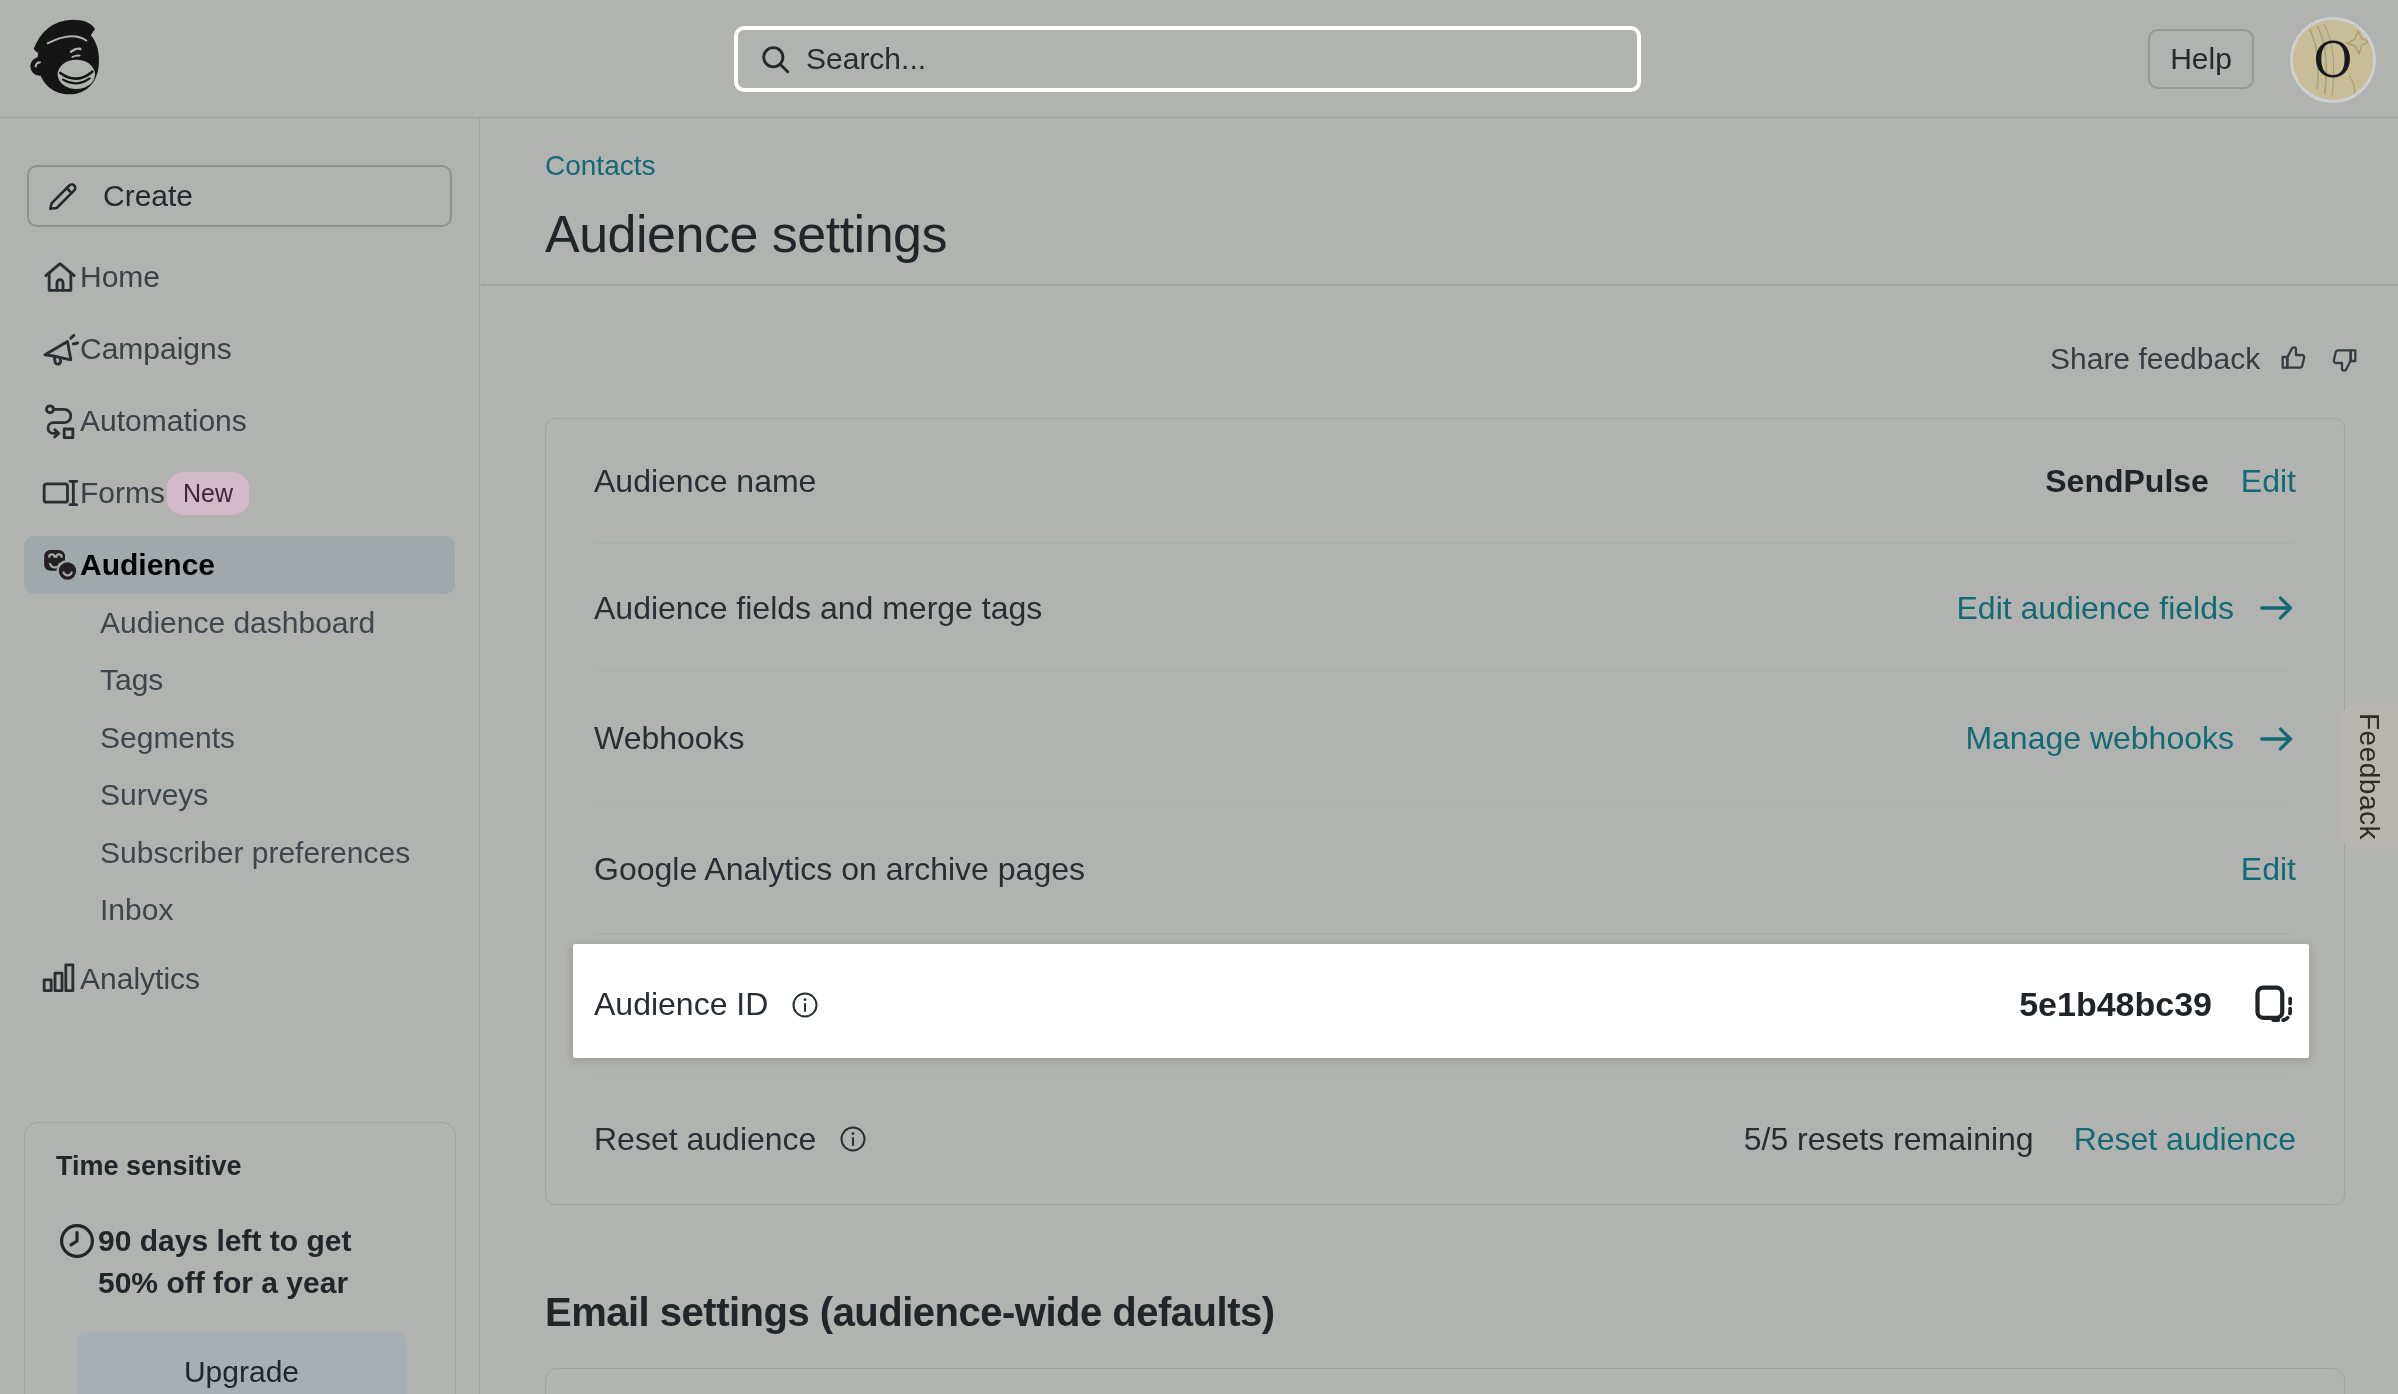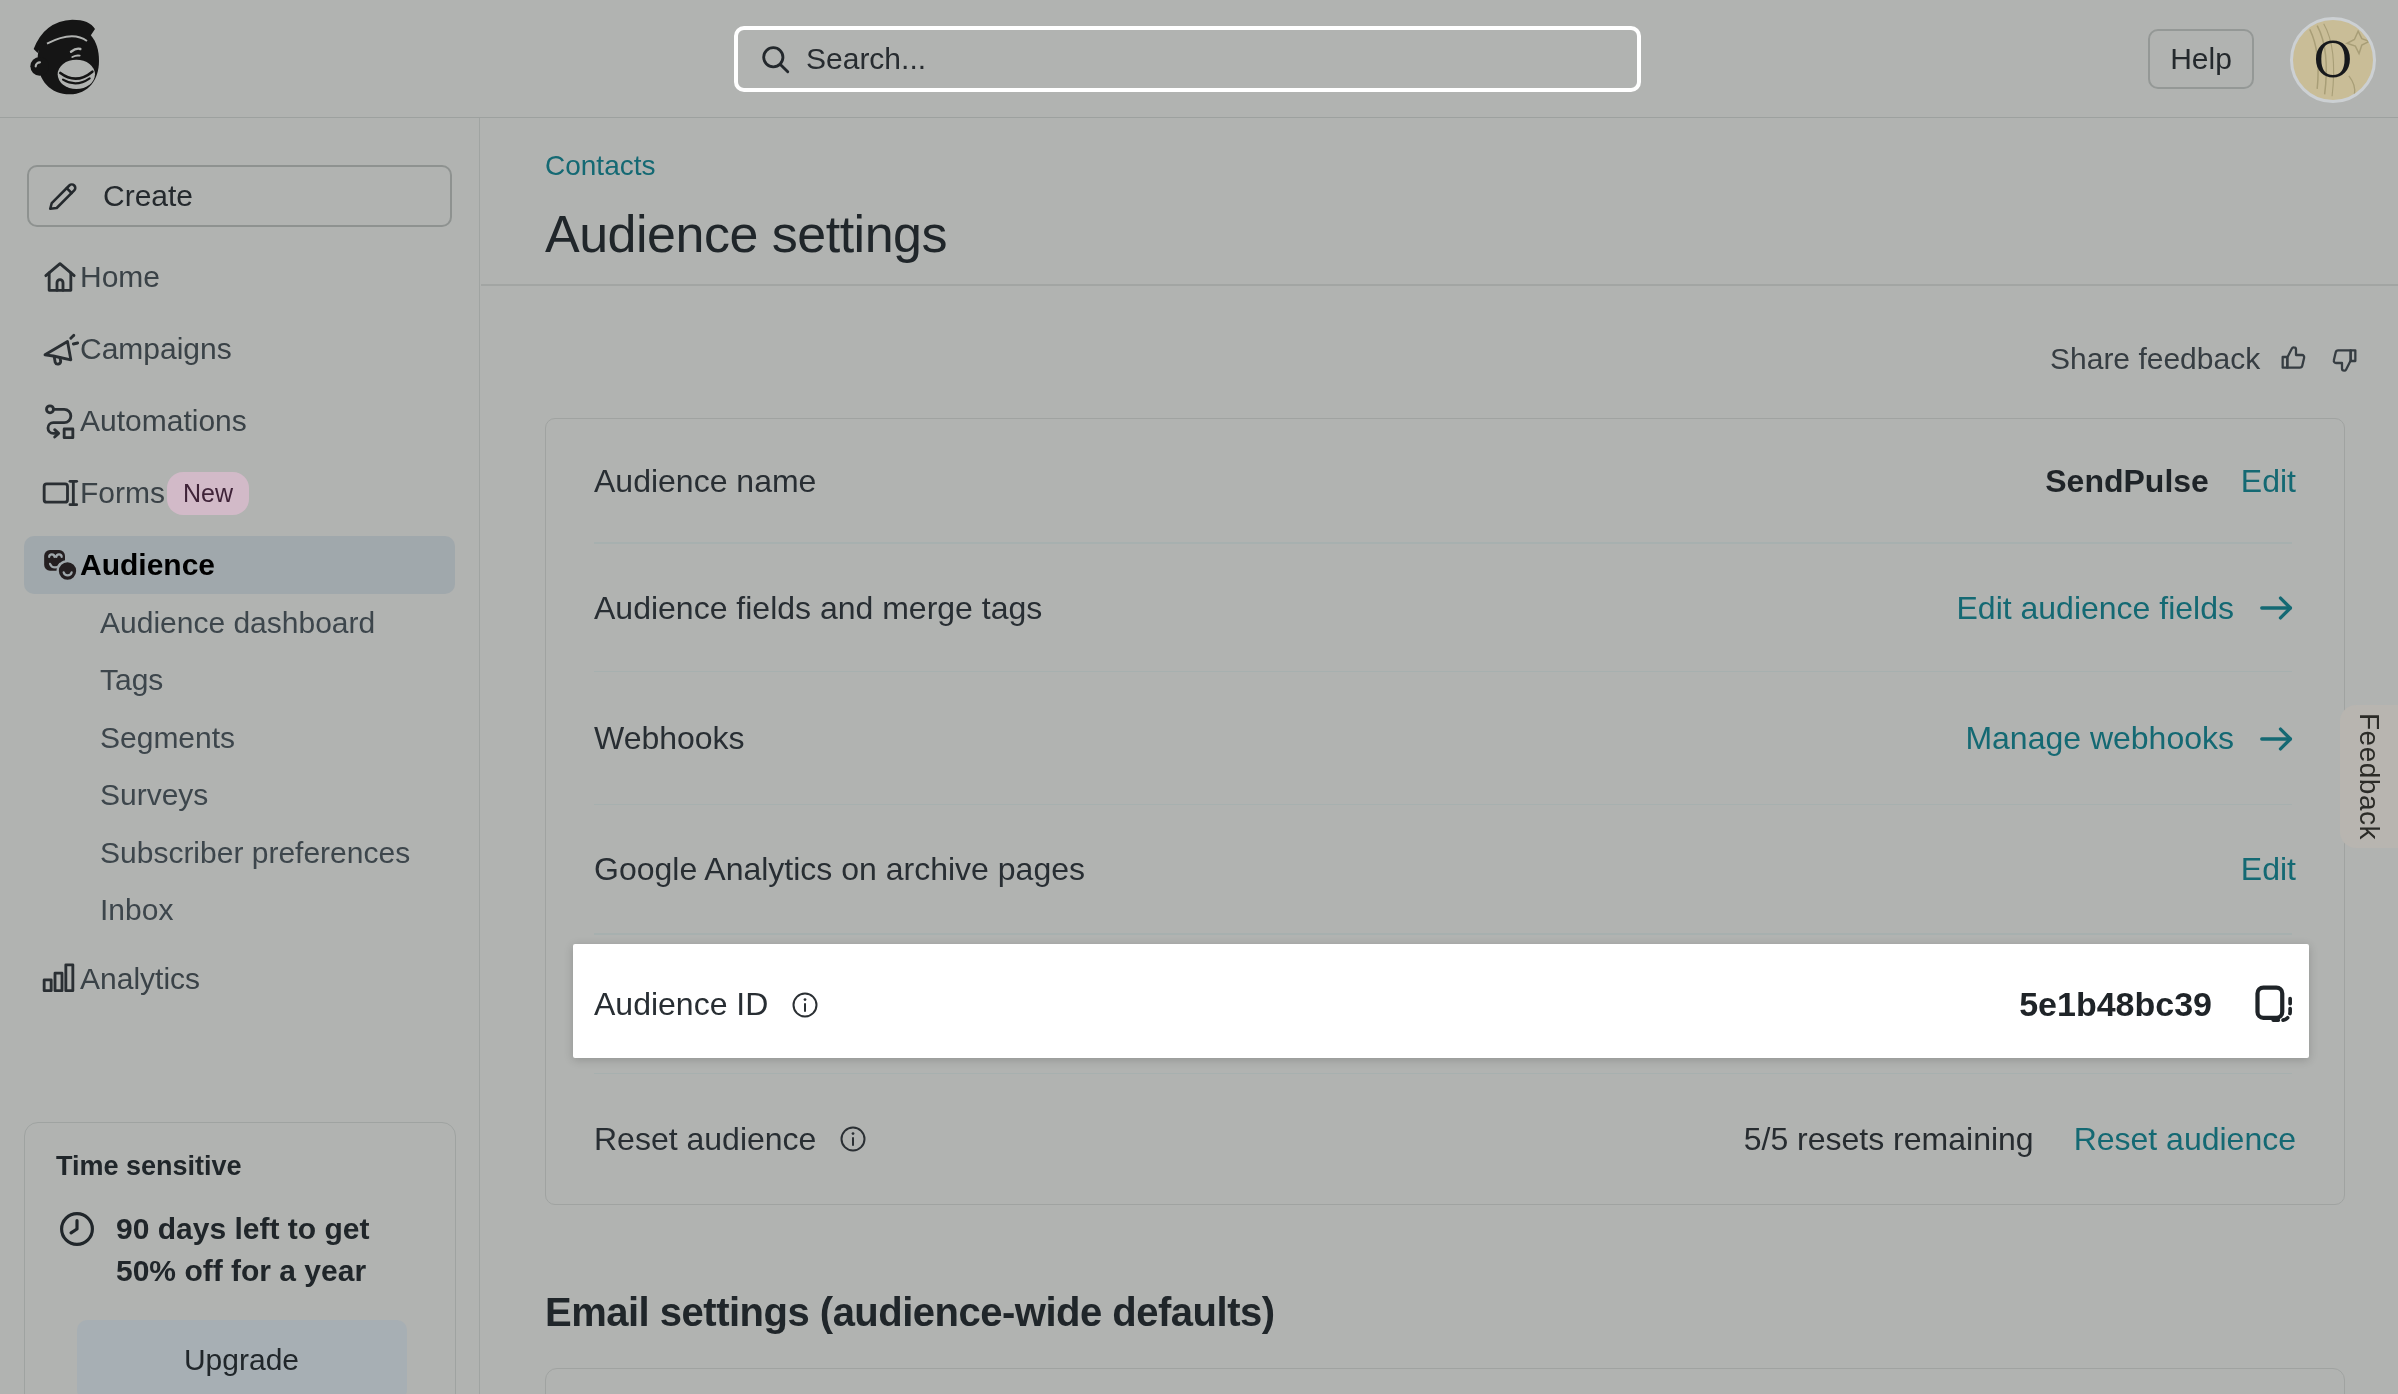--- a/index.html
+++ b/index.html
@@ -36,21 +36,21 @@
   .sidebar{position:absolute;top:118px;left:0;bottom:0;width:480px;border-right:1.5px solid #a0a4a2}
   .create-btn{margin:47px 27px 21px;height:62px;border:2px solid #8e9290;border-radius:10px;display:flex;align-items:center;gap:22px;padding-left:16px;font-size:30px;color:#24292d;cursor:pointer;background:transparent}
   .nav-item{height:58px;margin:14px 24px 0;border-radius:10px;display:flex;align-items:center;padding-left:16px;font-size:30px;color:var(--side-ink);cursor:pointer}
   .nav-item .icon{width:40px;display:flex;justify-content:center}
   .nav-item.active{background:var(--sel-bg);color:#000000;font-weight:700}
   .badge{background:var(--badge-bg);color:var(--badge-ink);font-size:25px;font-weight:400;padding:7px 16px;border-radius:16px;margin-left:2px}
   .sub-item{height:57.5px;display:flex;align-items:center;padding-left:100px;font-size:30px;color:#3d464c;cursor:pointer}
   .nav-item.after{margin-top:11px}
   .promo{position:absolute;left:24px;top:1004px;width:432px;height:420px;border:1.5px solid #9fa3a1;border-radius:14px;padding:28px 28px 0 31px}
   .promo-eyebrow{font-size:27px;font-weight:700;color:#20262a}
-  .promo-row{display:flex;gap:18px;margin-top:26px;align-items:flex-start}
+  .promo-row{display:flex;margin-top:38px;align-items:flex-start}
   .promo-msg{font-size:30px;font-weight:700;color:#20262a;line-height:42px}
   .upgrade-btn{display:block;margin:28px auto 0;width:330px;height:80px;border:none;border-radius:10px;background:#a7afb4;font-family:"Liberation Sans",sans-serif;font-size:30px;color:#20262a;cursor:pointer}
 
   
   .breadcrumb{position:absolute;left:545px;top:150px;font-size:28px;color:var(--teal);text-decoration:none;cursor:pointer}
   .page-title{position:absolute;left:545px;top:204px;font-size:52px;font-weight:400;letter-spacing:-0.5px;color:#20262a}
   .header-divider{position:absolute;left:481px;right:0;top:284px;height:1.5px;background:#a2a5a3}
   .share-feedback{position:absolute;top:342px;left:2050px;display:flex;align-items:center;gap:18px}
   .share-feedback .sf-label{font-size:30px;color:#363d42}
   .icon-btn{background:none;border:none;padding:0;cursor:pointer;display:flex;align-items:center}

